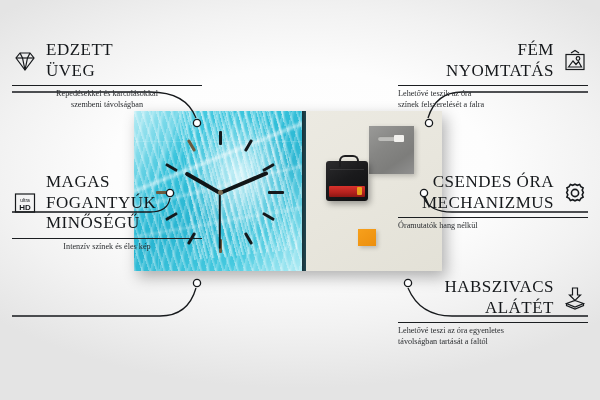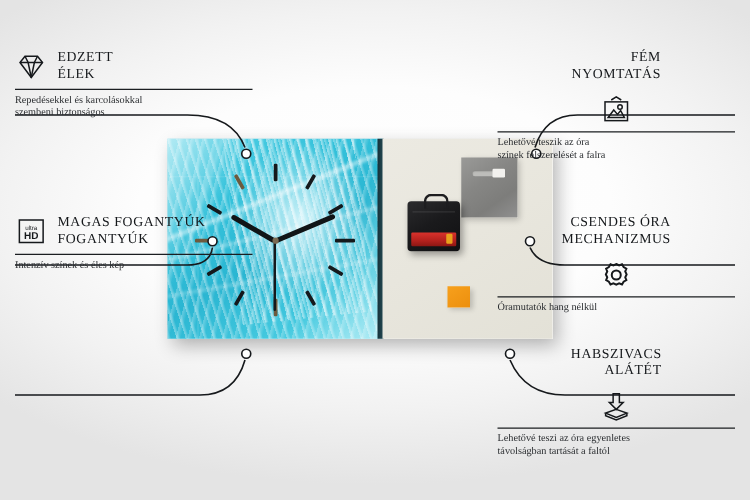--- a/index.html
+++ b/index.html
@@ -102,32 +102,32 @@
   .hand{position:absolute;background:#111517;border-radius:2px;transform-origin:0% 50%;}
   .cap{
     position:absolute;left:86px;top:81px;width:5px;height:5px;margin:-2.5px 0 0 -2.5px;
     background:#7a6a52;border-radius:50%;
   }
 
   
   .callout{position:absolute;width:200px;}
   .co-head{display:flex;align-items:center;gap:8px;}
   .co-title{
-    font-size:11px;letter-spacing:.5px;color:#15181b;line-height:1.22;
+    font-size:17px;letter-spacing:.5px;color:#15181b;line-height:1.22;
     font-family:"Liberation Serif", serif;
   }
   .co-rule{height:1px;background:#1b1e21;margin:4px 0 3px;}
   .co-desc{
     font-size:8.2px;line-height:1.3;color:#2a2d30;
     font-family:"Liberation Serif", serif;
   }
   .left .co-head{justify-content:flex-start;}
   .left .co-title{text-align:left;}
-  .left .co-desc{text-align:left;}
-  .right .co-head{justify-content:flex-end;flex-direction:column;}
+  .left .co-desc{text-align:center;}
+  .right .co-head{justify-content:flex-end;flex-direction:row;}
   .right .co-title{text-align:right;}
   .right .co-desc{text-align:left;}
   .ico{width:26px;height:24px;flex:0 0 26px;display:block;}
 
   svg.lines{position:absolute;inset:0;width:600px;height:400px;pointer-events:none;}
 </style>
 </head>
 <body>
 
 <div class="stage">
@@ -203,40 +203,40 @@
       <svg class="ico" viewBox="0 0 26 24">
         <g fill="none" stroke="#16191c" stroke-width="1.2">
           <path d="M4,9 L13,21 L22,9 L18,4 L8,4 Z"></path>
           <path d="M4,9 L22,9"></path>
             <path d="M8,4 L10.5,9 L13,21"></path>
             <path d="M18,4 L15.5,9 L13,21"></path>
         </g>
       </svg>
       <div class="co-title">
         <span>EDZETT</span><br>
-        <span>ÉLEK</span>
+        <span>ÜVEG</span>
       </div>
     </div>
     <div class="co-rule"></div>
     <div class="co-desc">
       <span>Repedésekkel és karcolásokkal</span><br>
-      <span>szembeni biztonságos</span>
+      <span>szembeni távolságban</span>
     </div>
   </div>
 
   <div class="callout left" style="left:12px;top:172px;width:190px;">
     <div class="co-head">
       <svg class="ico" viewBox="0 0 26 24">
         <rect x="3.5" y="3" width="19" height="18" fill="none" stroke="#16191c" stroke-width="1.2"></rect>
         <text x="13" y="11" text-anchor="middle" font-family="Liberation Sans, sans-serif" font-size="5" fill="#16191c">ultra</text>
         <text x="13" y="18.5" text-anchor="middle" font-family="Liberation Sans, sans-serif" font-size="8" font-weight="bold" fill="#16191c">HD</text>
       </svg>
       <div class="co-title">
         <span>MAGAS FOGANTYÚK</span><br>
-        <span>FOGANTYÚK</span>
+        <span>MINŐSÉGŰ</span>
       </div>
     </div>
     <div class="co-rule"></div>
     <div class="co-desc">
       <span>Intenzív színek és éles kép</span>
     </div>
   </div>
 
 
   <div class="callout right" style="left:398px;top:40px;width:190px;">

